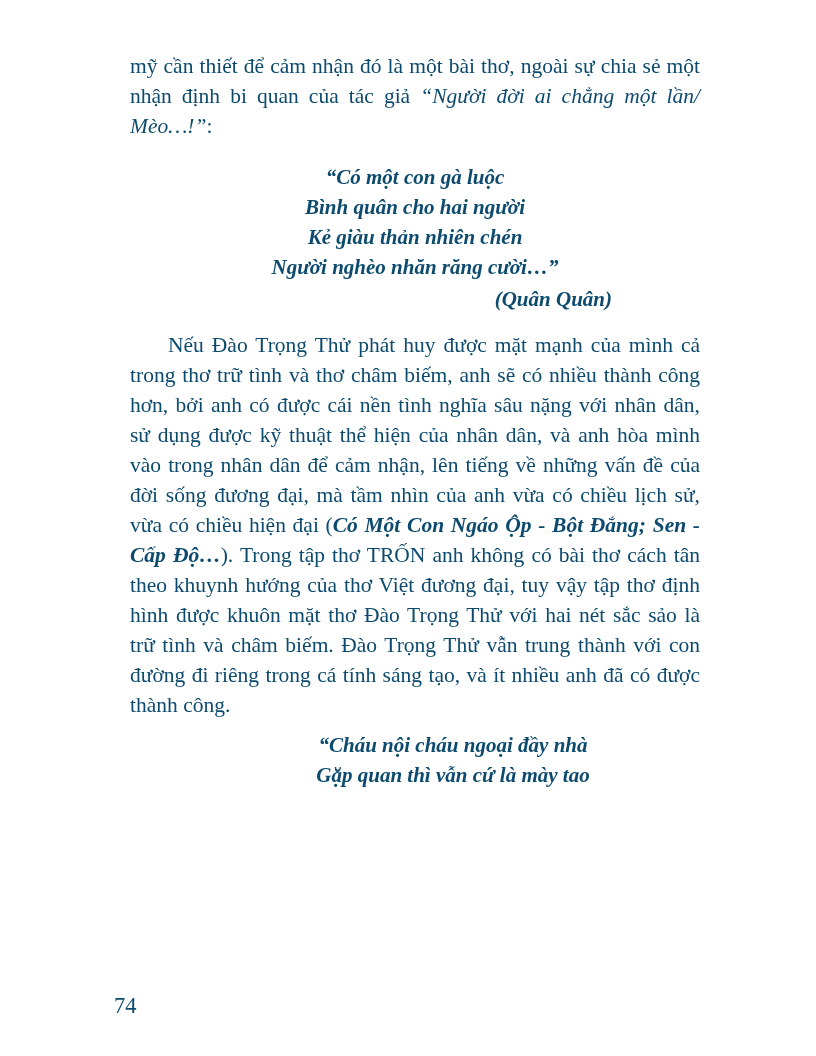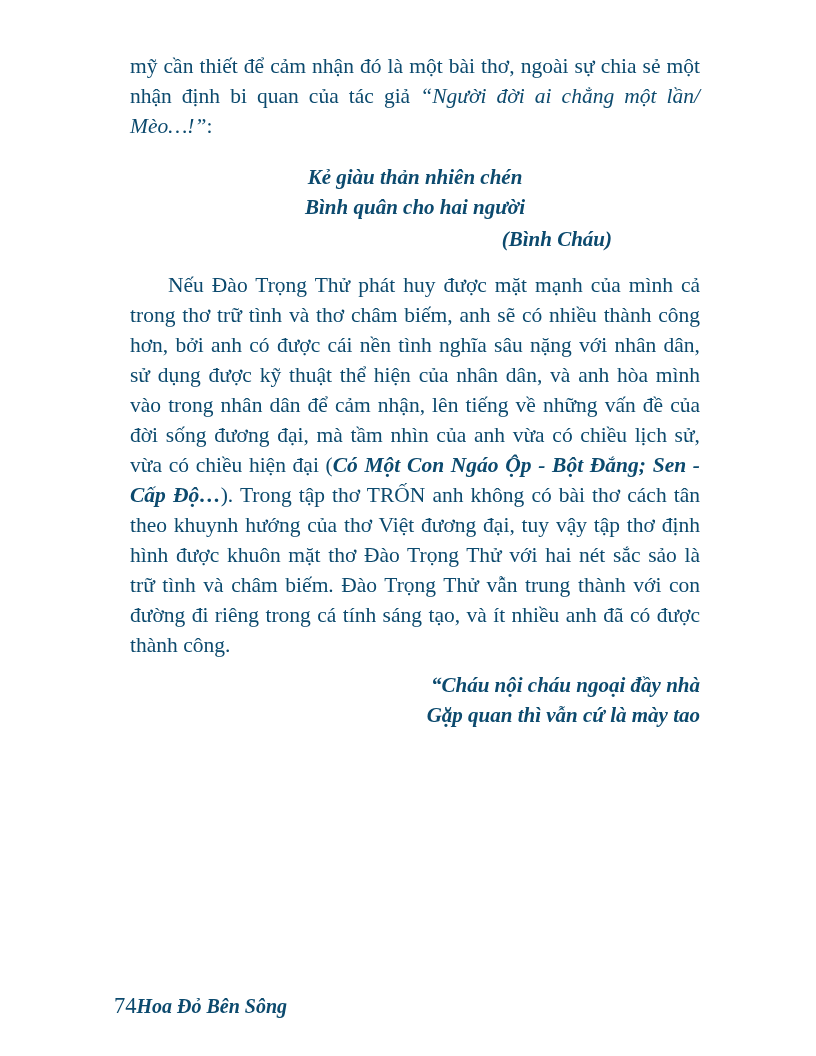--- a/index.html
+++ b/index.html
@@ -46,62 +46,64 @@
     margin-top: 5px;
     text-align: right;
     padding-right: 88px;
     font-size: 21px;
     font-style: italic;
     font-weight: bold;
   }
   .poem-left {
     margin-top: 10px;
     padding-left: 76px;
-    text-align: right;
+    text-align: center;
   }
   .footer {
     position: absolute;
     left: 114px;
     right: 132px;
     top: 993px;
     display: flex;
+    justify-content: space-between;
     align-items: baseline;
   }
   .page-num {
     font-size: 22.5px;
     font-weight: normal;
   }
   .book-title {
     font-size: 20px;
     font-style: italic;
     font-weight: bold;
   }
 </style>
 </head>
 <body>
 
 <div class="page">
 
   <p class="body-par par-1"><span class="seg-normal">mỹ cần thiết để cảm nhận đó là một bài thơ, ngoài sự chia sẻ một nhận định bi quan của tác giả </span><span class="seg-italic">“Người đời ai chẳng một lần/ Mèo…!”</span><span class="seg-normal">:</span></p>
 
   <div class="poem poem-centered">
+      <div class="poem-line">“Có một con gà luộc</div>
+      <div class="poem-line">Bình quân cho hai người</div>
       <div class="poem-line">Kẻ giàu thản nhiên chén</div>
-      <div class="poem-line">Bình quân cho hai người</div>
+      <div class="poem-line">Người nghèo nhăn răng cười…”</div>
     </div>
 
   <div class="attribution">
-    <span>(Bình Cháu)</span>
+    <span>(Quân Quân)</span>
   </div>
 
   <p class="body-par indent par-2"><span class="seg-normal">Nếu Đào Trọng Thử phát huy được mặt mạnh của mình cả trong thơ trữ tình và thơ châm biếm, anh sẽ có nhiều thành công hơn, bởi anh có được cái nền tình nghĩa sâu nặng với nhân dân, sử dụng được kỹ thuật thể hiện của nhân dân, và anh hòa mình vào trong nhân dân để cảm nhận, lên tiếng về những vấn đề của đời sống đương đại, mà tầm nhìn của anh vừa có chiều lịch sử, vừa có chiều hiện đại (</span><span class="seg-bold-italic">Có Một Con Ngáo Ộp - Bột Đắng; Sen - Cấp Độ…</span><span class="seg-normal">). Trong tập thơ TRỐN anh không có bài thơ cách tân theo khuynh hướng của thơ Việt đương đại, tuy vậy tập thơ định hình được khuôn mặt thơ Đào Trọng Thử với hai nét sắc sảo là trữ tình và châm biếm. Đào Trọng Thử vẫn trung thành với con đường đi riêng trong cá tính sáng tạo, và ít nhiều anh đã có được thành công.</span></p>
 
 
   <div class="poem poem-left">
       <div class="poem-line">“Cháu nội cháu ngoại đầy nhà</div>
       <div class="poem-line">Gặp quan thì vẫn cứ là mày tao</div>
     </div>
 
   <div class="footer">
     <span class="page-num">74</span>
-    <span class="book-title">Hoa Đỏ Bên Sông</span>
   </div>
 
 </div>
 
 </body></html>

